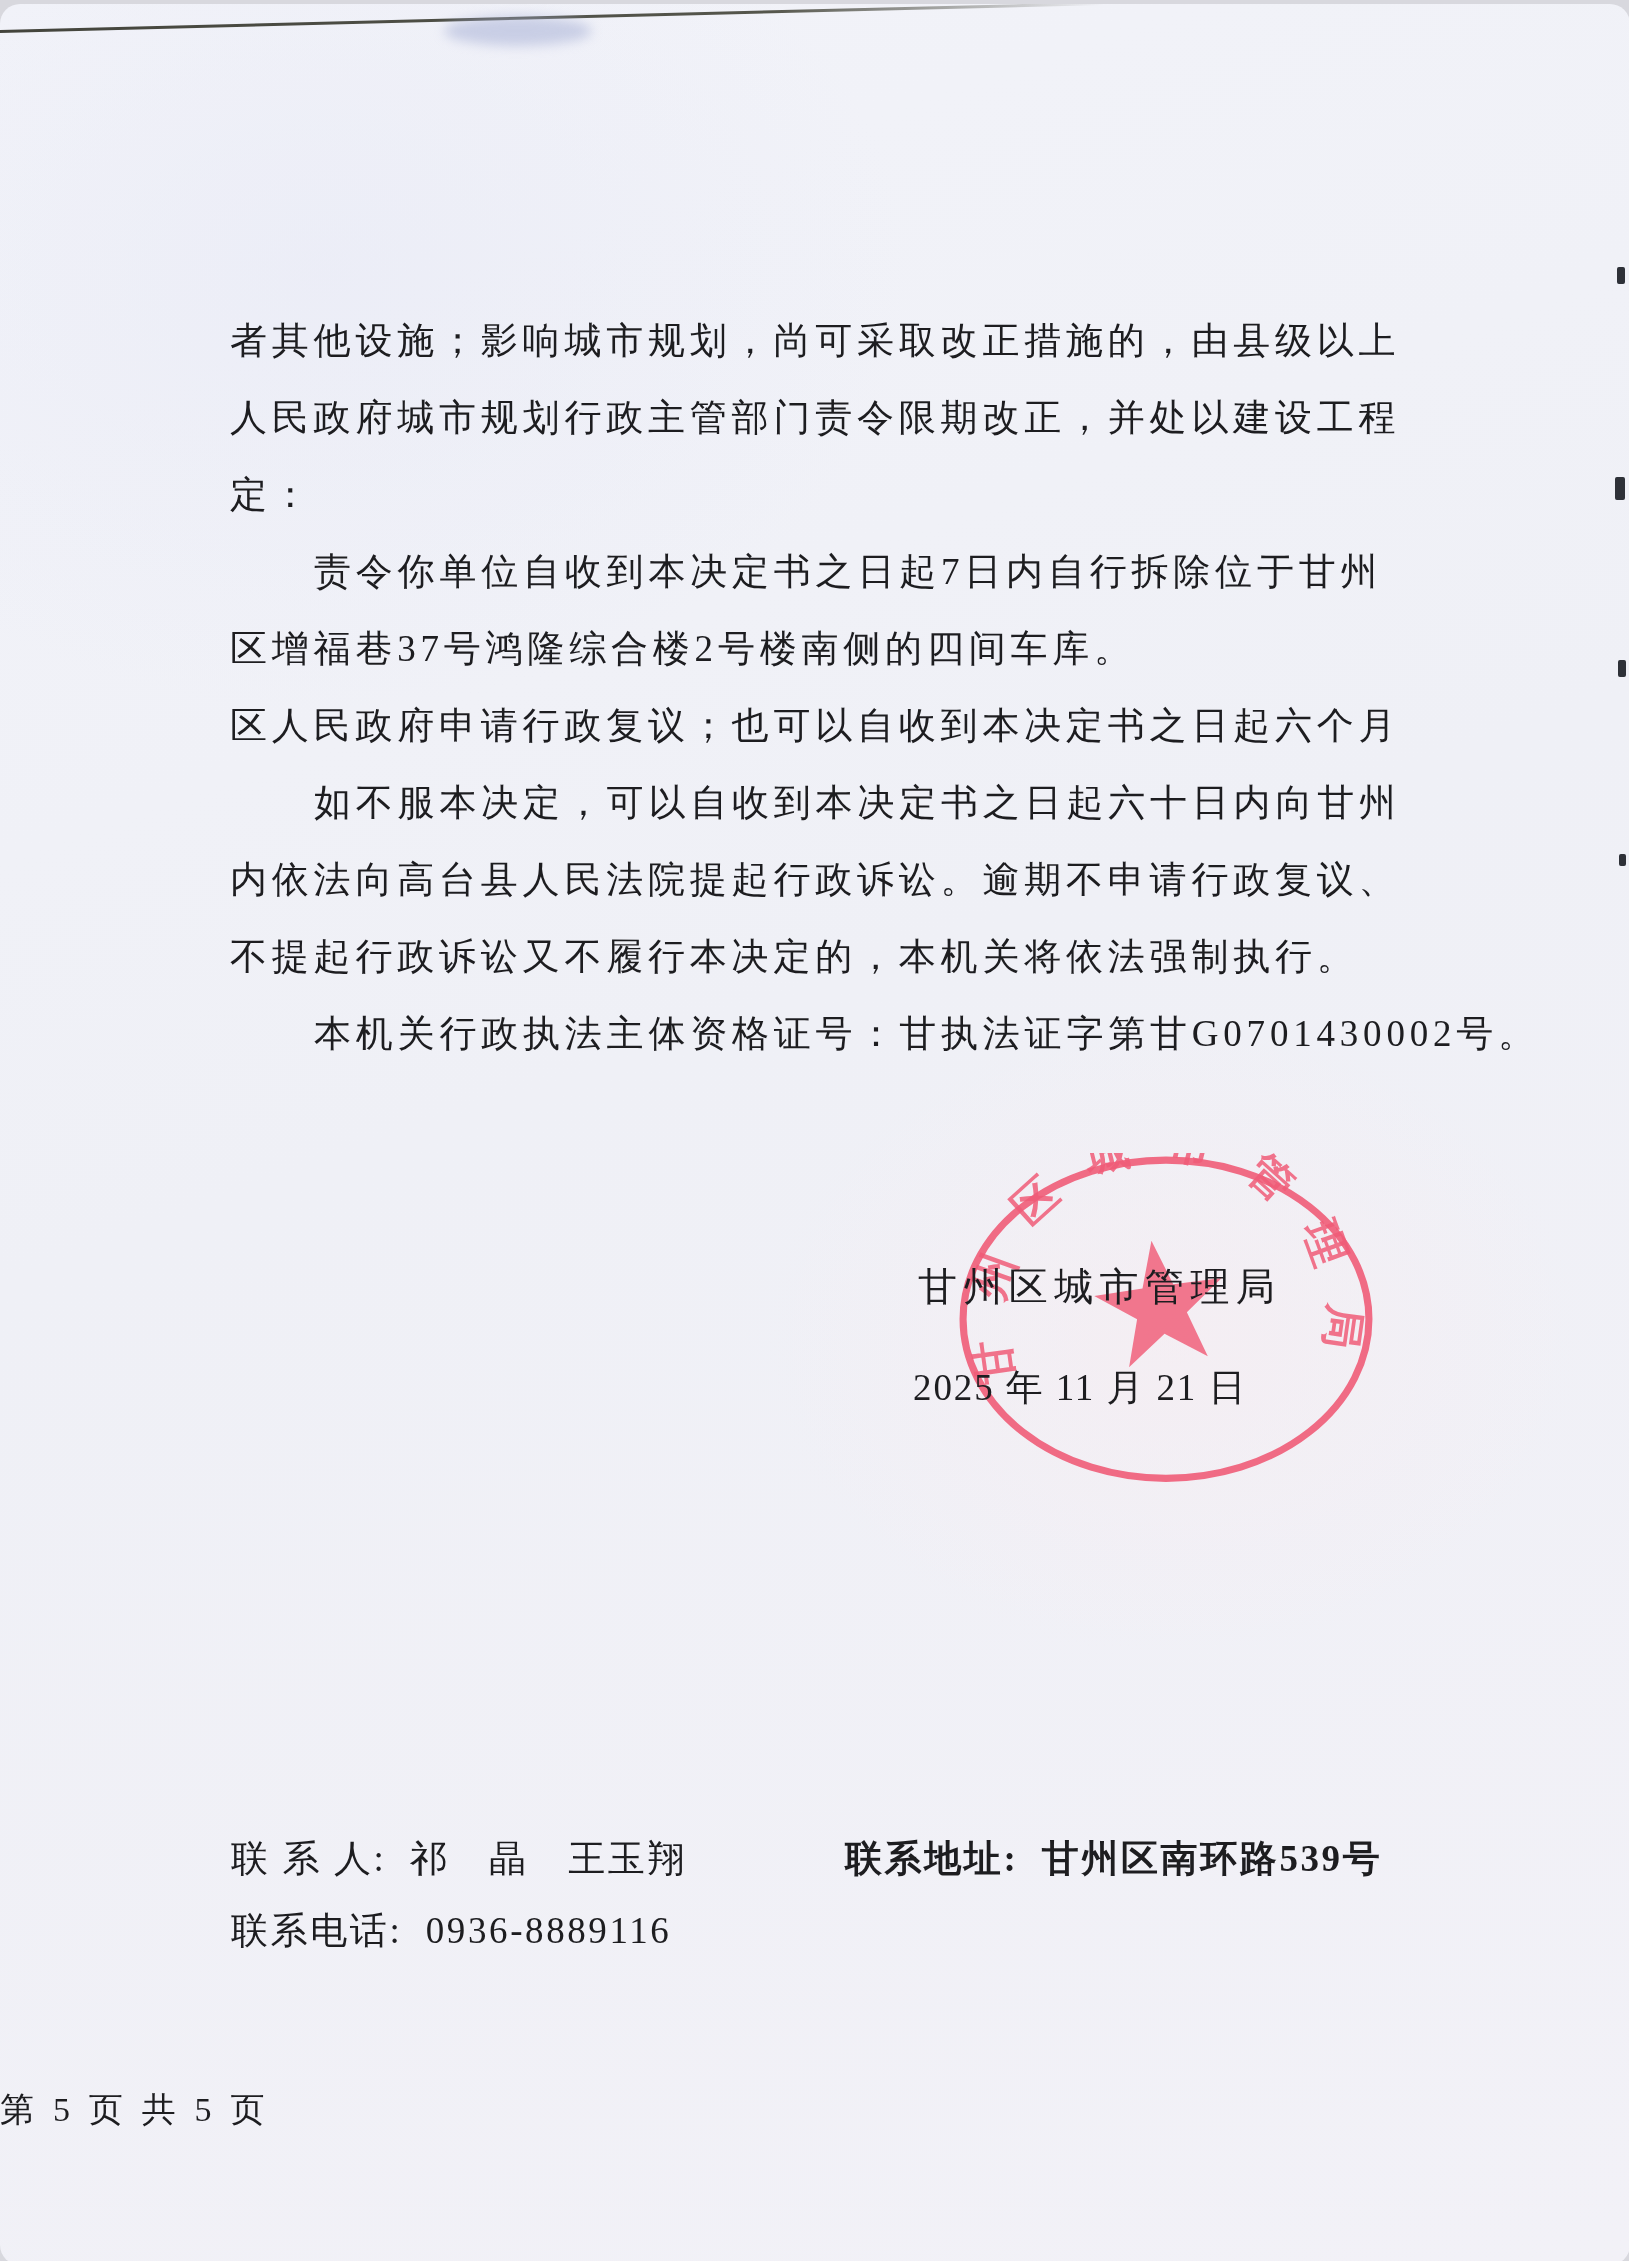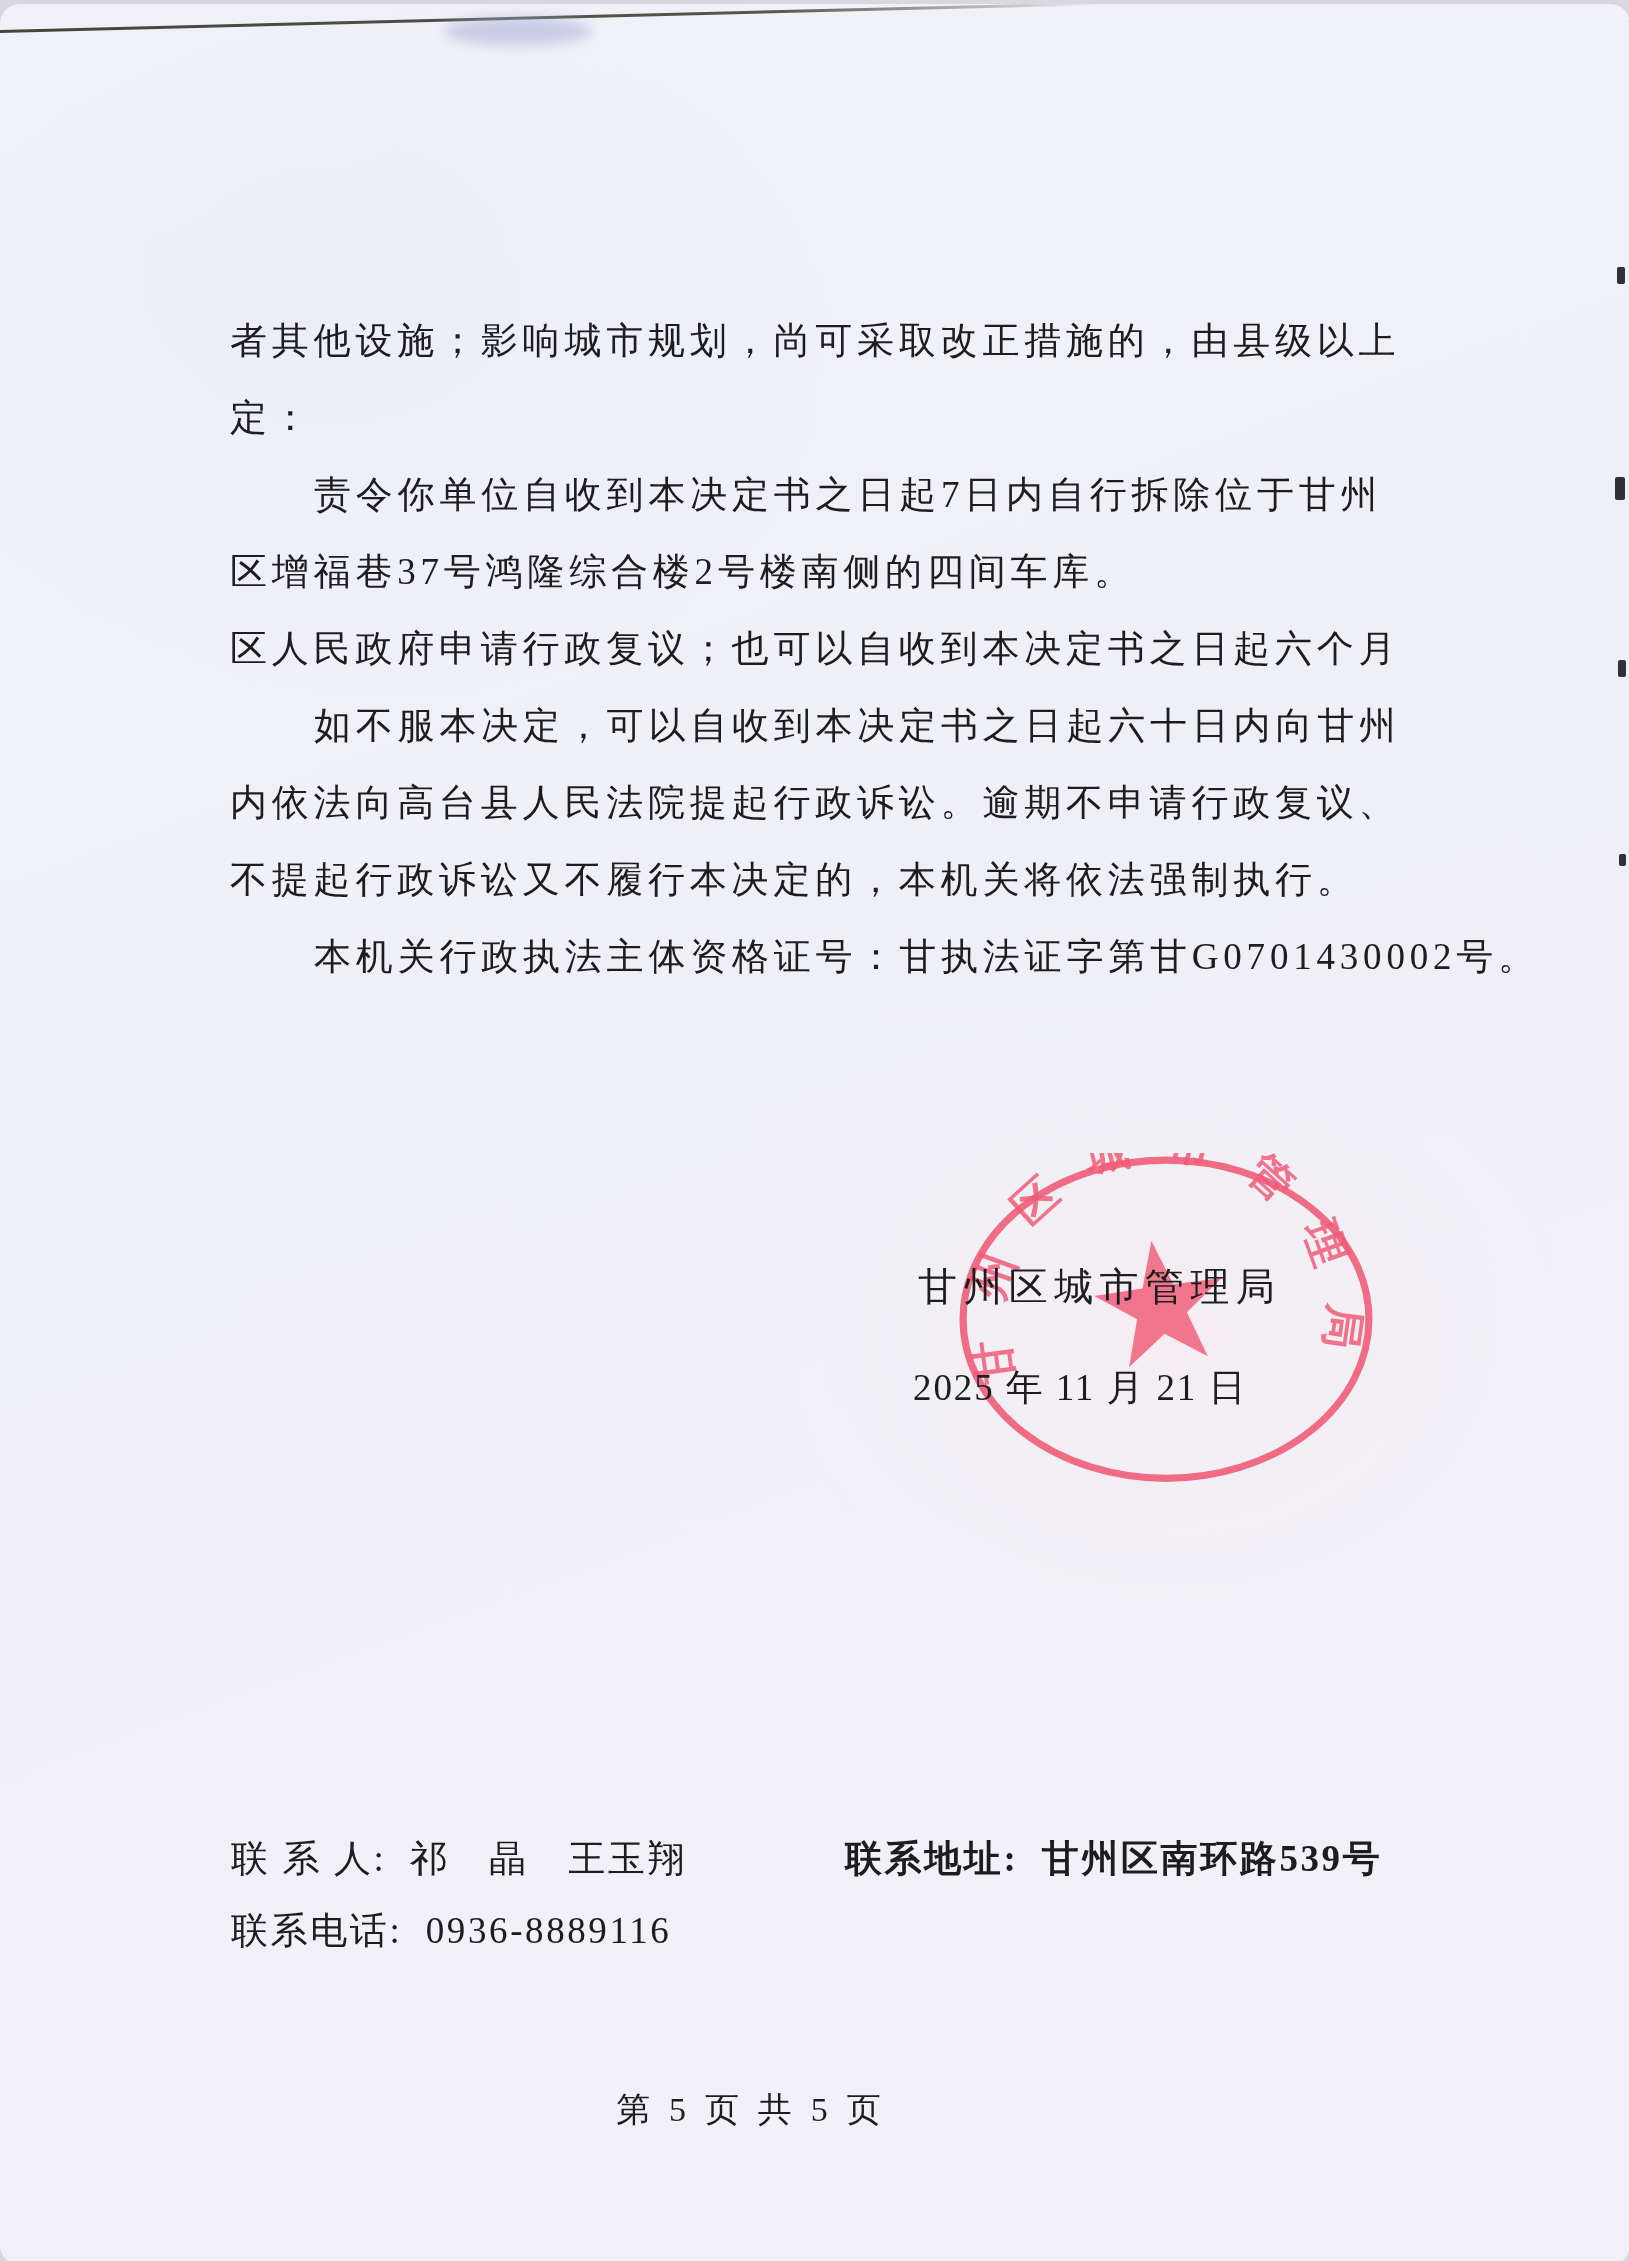--- a/index.html
+++ b/index.html
@@ -65,38 +65,39 @@
   .contact-row{position:absolute;left:0;width:1384px;height:52px;font-size:37px;z-index:2;}
   .contact-row.r1{top:1830px;}
   .contact-row.r2{top:1902px;}
   .contact-left{position:absolute;left:231px;letter-spacing:2.6px;white-space:nowrap;}
   .contact-right{position:absolute;left:845px;letter-spacing:2.6px;white-space:nowrap;font-weight:bold;}
   .lbl{letter-spacing:2.6px;}
   .val{margin-left:11.6px;letter-spacing:2.6px;}
 
   
   .page-footer{
-    position:absolute;left:0;top:2083px;width:1502px;text-align:center;
+    position:absolute;left:0;top:2083px;width:1502px;
     font-size:34px;letter-spacing:5.2px;
   }
 </style>
 </head>
 <body>
 
 <div class="page">
 
   <div class="scan-line"></div>
   <div class="scan-smudge"></div>
   <div class="speck s1"></div>
   <div class="speck s2"></div>
   <div class="speck s3"></div>
   <div class="speck s4"></div>
 
   <div class="doc-body">
       <div class="line">者其他设施；影响城市规划，尚可采取改正措施的，由县级以上</div>
+      <div class="line">人民政府城市规划行政主管部门责令限期改正，并处以建设工程</div>
       <div class="line">定：</div>
       <div class="line indent">责令你单位自收到本决定书之日起7日内自行拆除位于甘州</div>
       <div class="line">区增福巷37号鸿隆综合楼2号楼南侧的四间车库。</div>
       <div class="line">区人民政府申请行政复议；也可以自收到本决定书之日起六个月</div>
       <div class="line indent">如不服本决定，可以自收到本决定书之日起六十日内向甘州</div>
       <div class="line">内依法向高台县人民法院提起行政诉讼。逾期不申请行政复议、</div>
       <div class="line">不提起行政诉讼又不履行本决定的，本机关将依法强制执行。</div>
       <div class="line indent">本机关行政执法主体资格证号：甘执法证字第甘G0701430002号。</div>
     </div>
 

